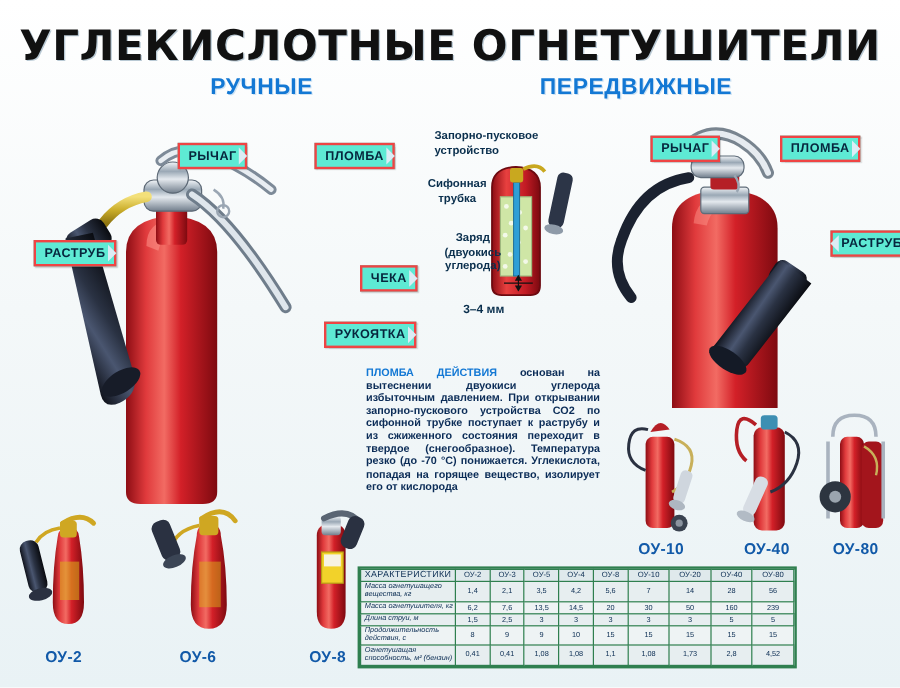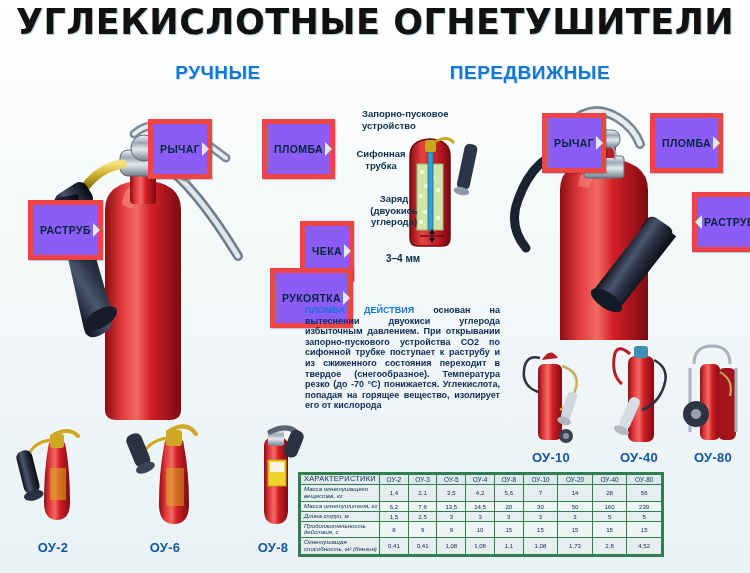--- a/index.html
+++ b/index.html
@@ -6,35 +6,35 @@
   body{
     width:750px;height:573px;overflow:hidden;
     background:#fbfcfc;
     font-family:"Liberation Sans","DejaVu Sans",sans-serif;
     position:relative;
   }
   .stage{position:absolute;inset:0;background:
      linear-gradient(180deg,#ffffff 0%, #f4f8f9 45%, #e9f2f5 100%);}
   
   .title{
-    position:absolute;left:0;right:0;top:2px;text-align:center;
+    position:absolute;left:0;right:0;top:19px;text-align:center;
     font-size:35px;font-weight:bold;letter-spacing:.5px;color:#111;
     font-family:"DejaVu Sans","Liberation Sans",sans-serif;
     text-shadow:1px 1px 0 #b9c9d4;
   }
   .sub{position:absolute;font-size:19px;font-weight:bold;color:#1378d4;
        letter-spacing:.5px;text-shadow:1px 1px 0 #cfe3f3;}
   #sub-hand{left:128px;top:62px;width:180px;text-align:center;}
   #sub-mobile{left:420px;top:62px;width:220px;text-align:center;}
 
   
   .callout{
-    position:absolute;background:#8b5cf6;border:5px solid #ef4444;
+    position:absolute;background:#5eead4;border:2px solid #ef4444;
     color:#06263d;font-size:10.5px;font-weight:bold;letter-spacing:.4px;
-    padding:19px 7px;box-shadow:1px 1px 1px rgba(0,0,0,.18);
+    padding:3px 7px;box-shadow:1px 1px 1px rgba(0,0,0,.18);
     white-space:nowrap;
   }
   .callout.r:after{content:"";position:absolute;right:-9px;top:50%;
      margin-top:-7px;border:7px solid transparent;border-left-color:#dcecf5;}
   .callout.l:after{content:"";position:absolute;left:-9px;top:50%;
      margin-top:-7px;border:7px solid transparent;border-right-color:#dcecf5;}
 
   
   .anno{position:absolute;font-size:9.5px;font-weight:bold;color:#0a2f4d;
         line-height:11.5px;white-space:pre-line;}

